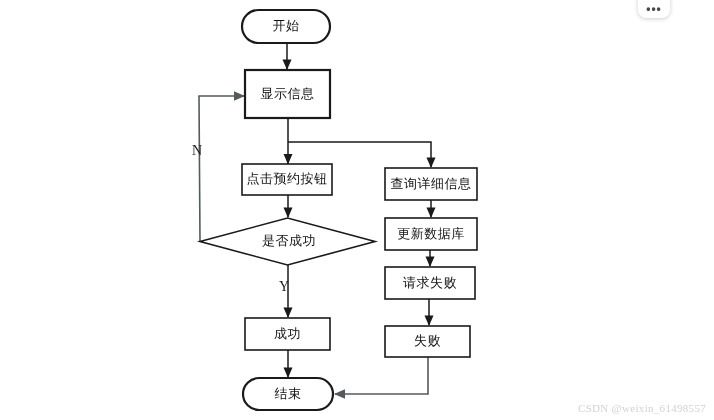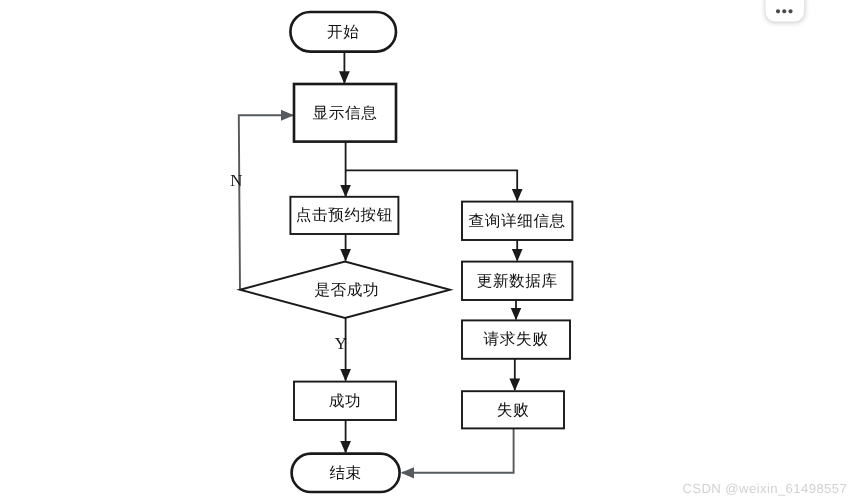--- a/index.html
+++ b/index.html
@@ -57,21 +57,21 @@
   }
   .conn-dark {
     stroke: #1a1a1a;
     stroke-width: 1.5;
     fill: none;
   }
   #watermark {
     position: absolute;
     right: 8px;
     bottom: 6px;
-    font-family: Liberation Sans, sans-serif;
+    font-family: Liberation Serif, serif;
     font-size: 11px;
     color: #d2d2d2;
     letter-spacing: 0.3px;
     user-select: none;
     white-space: nowrap;
   }
   #more-button {
     position: absolute;
     left: 638px;
     top: -14px;

